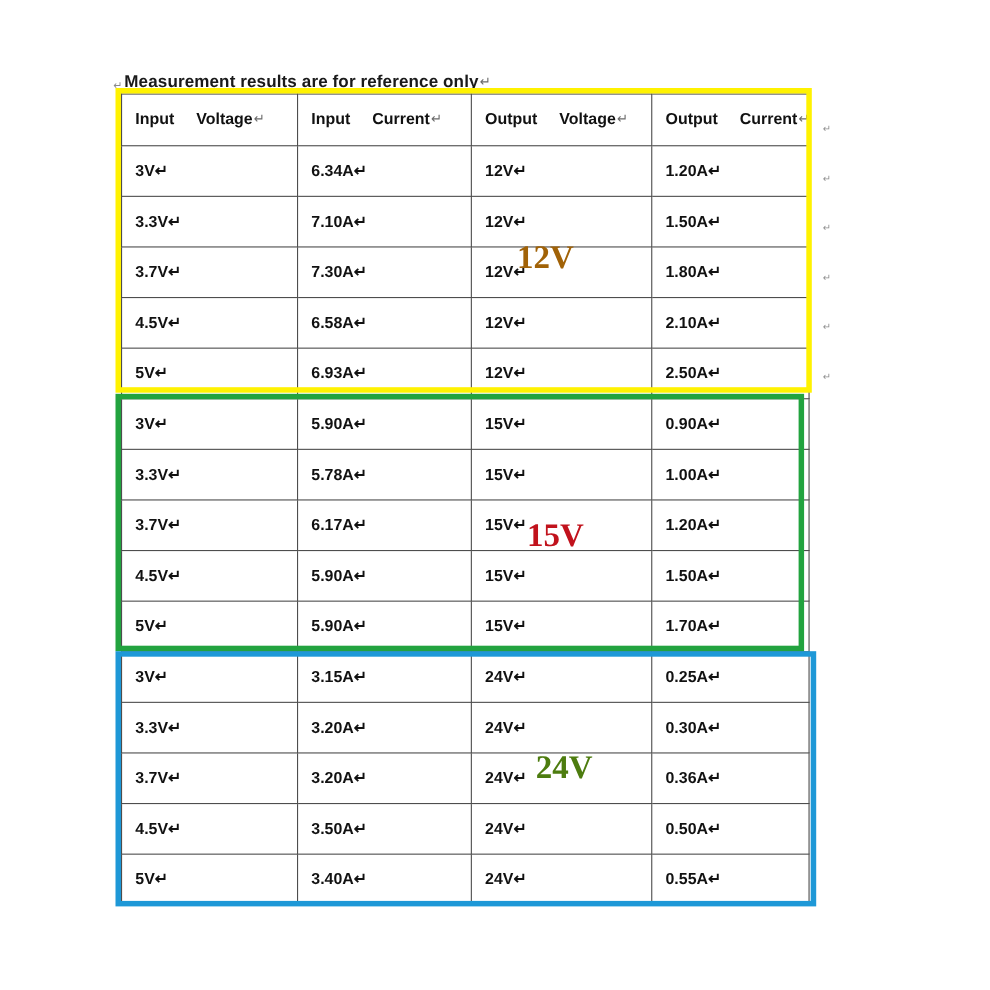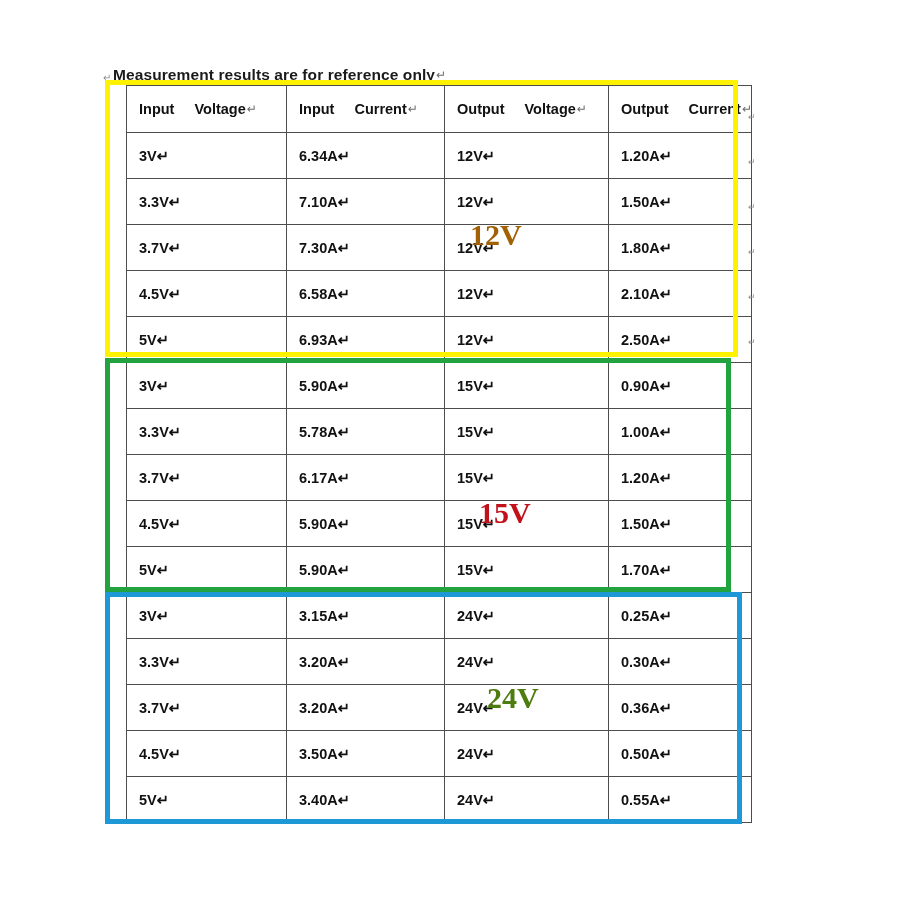--- a/index.html
+++ b/index.html
@@ -34,21 +34,21 @@
   #stray-pilcrow-tl{
     position:absolute;
     left:103px; top:72px;
     font-size:10px;
     color:#8a8a8a;
   }
 
   
   #table{
     position:absolute;
-    left:126px; top:85px;
+    left:110px; top:85px;
     width:625px;
     border-collapse:collapse;
     table-layout:fixed;
     padding-left:27px;
   }
   #table td{
     border:1px solid #4d4d4d;
     height:45px;
     padding:0 0 0 12px;
     font-size:14.5px;
@@ -95,21 +95,21 @@
   
   .redlabel{
     position:absolute;
     font-family:"Liberation Serif", serif;
     font-weight:bold;
     color:#C1121C;
     font-size:30px;
     letter-spacing:0px;
   }
   #label-12v{ left:470px; top:218px; }
-  #label-15v{ left:479px; top:496px;font-family:Liberation Serif, serif; }
+  #label-15v{ left:479px; top:470px;font-family:Liberation Serif, serif; }
   #label-24v{ left:487px; top:681px; }
 
   
   .rowmark{
     position:absolute;
     left:748px;
     font-size:9px;
     color:#8f8f8f;
   }
 </style>

